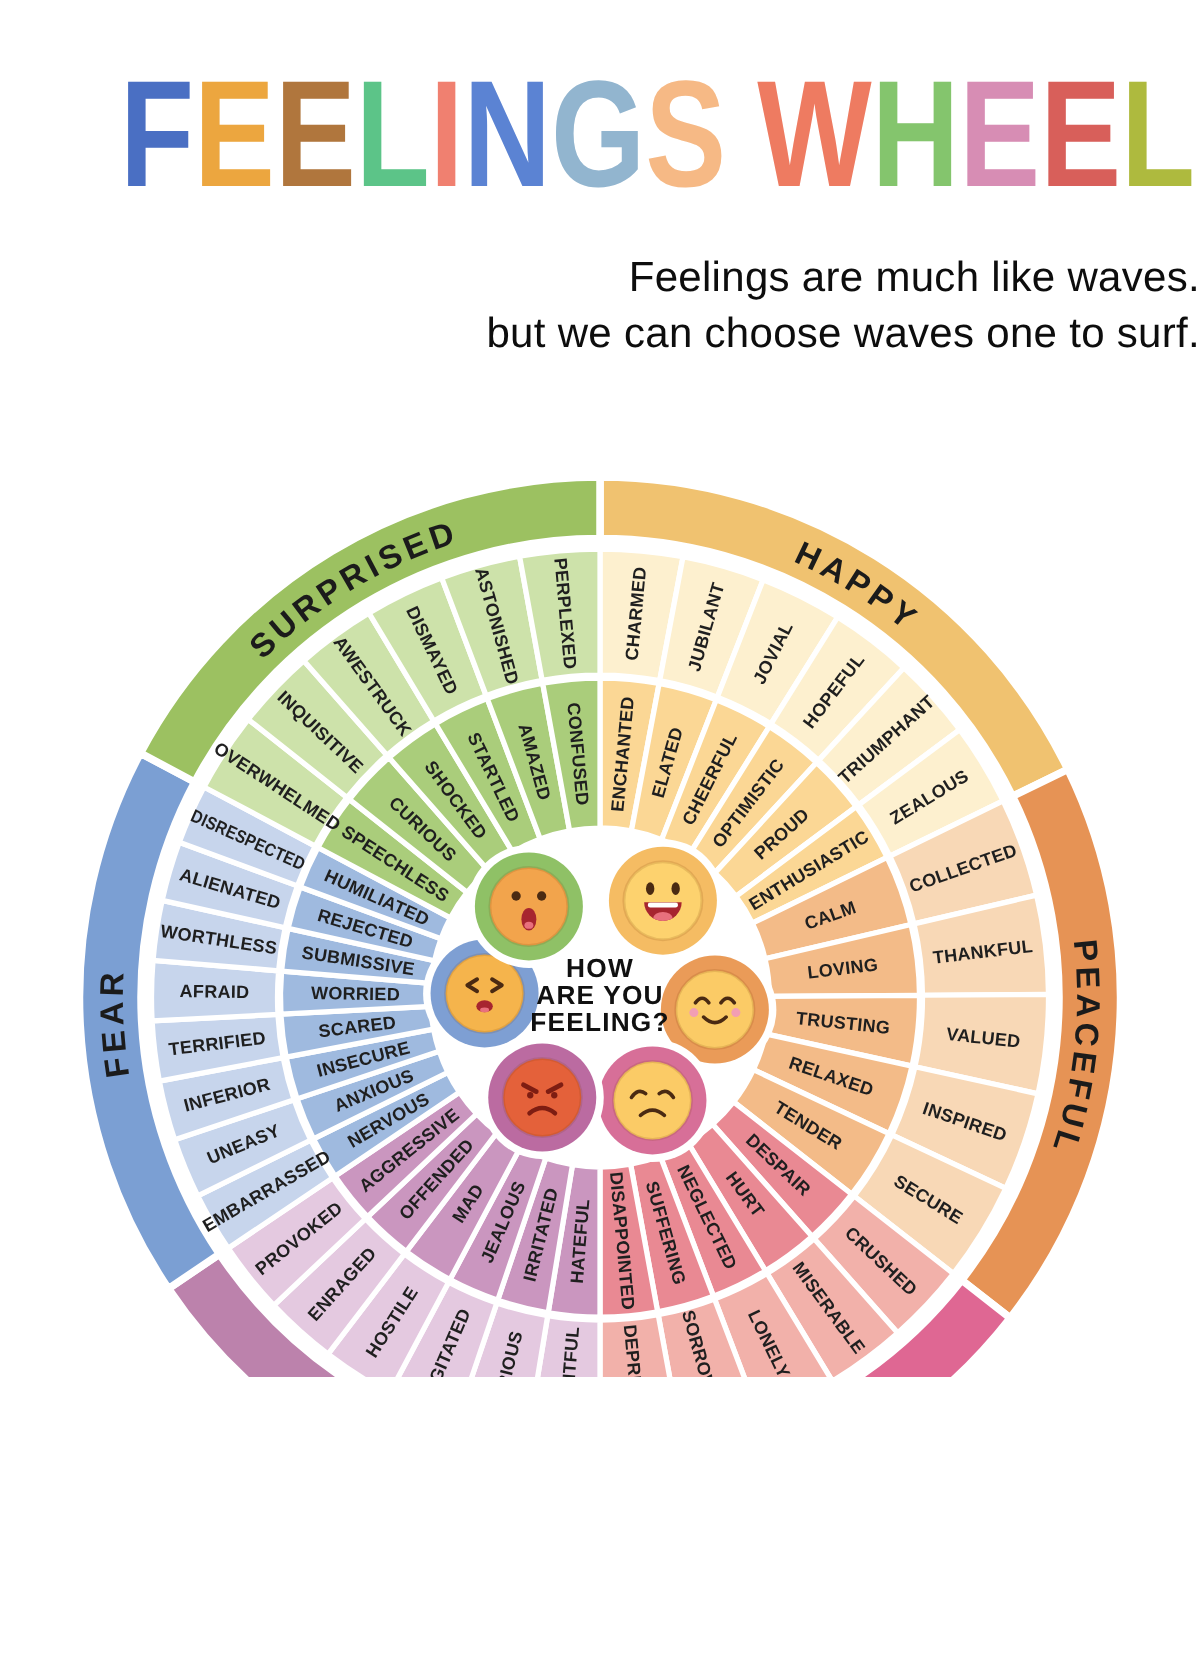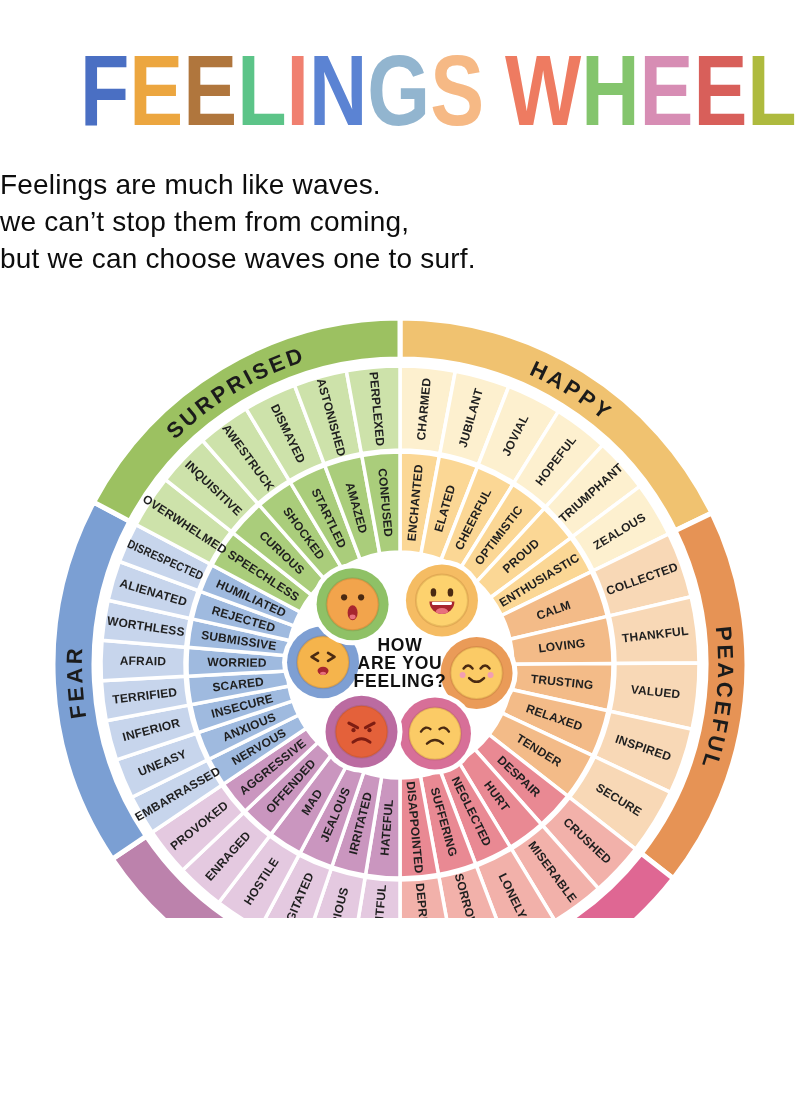--- a/index.html
+++ b/index.html
@@ -7,37 +7,36 @@
     position:relative;width:800px;height:918px;background:#ffffff;
     font-family:"Liberation Sans",sans-serif;overflow:hidden;
   }
   .title{
     position:absolute;top:40px;left:0;width:800px;text-align:center;
     font-size:101px;font-weight:bold;line-height:1.0;white-space:nowrap;
     transform:scaleX(0.80);letter-spacing:0px;
   }
   .title .sp{display:inline-block;width:26px;}
   .quote{
-    position:absolute;top:166px;left:0;width:800px;text-align:left;
+    position:absolute;top:166px;left:0;width:800px;text-align:right;
     font-size:28px;line-height:37px;color:#0d0d0d;font-weight:normal;
     letter-spacing:0.2px;
   }
   svg{position:absolute;left:0;top:0;}
   .outer-label{font-size:22px;font-weight:bold;letter-spacing:3px;fill:#1b1b1b;}
   .ring-word{font-size:12px;font-weight:bold;fill:#1f1f1f;letter-spacing:0.2px;}
   .center-line{font-size:17.5px;font-weight:bold;fill:#101010;letter-spacing:0.8px;text-anchor:middle;}
 </style>
 </head>
 <body>
 
 <div id="poster">
   <div class="title" id="title"><span style="color: rgb(74, 111, 195);">F</span><span style="color: rgb(236, 166, 63);">E</span><span style="color: rgb(176, 118, 61);">E</span><span style="color: rgb(92, 196, 136);">L</span><span style="color: rgb(240, 128, 112);">I</span><span style="color: rgb(91, 131, 211);">N</span><span style="color: rgb(146, 181, 207);">G</span><span style="color: rgb(246, 185, 133);">S</span><span class="sp">&nbsp;</span><span style="color: rgb(238, 123, 97);">W</span><span style="color: rgb(132, 197, 109);">H</span><span style="color: rgb(215, 141, 180);">E</span><span style="color: rgb(216, 95, 90);">E</span><span style="color: rgb(174, 186, 62);">L</span></div>
   <div class="quote">
     <div>Feelings are much like waves.</div>
-    <div>we can’t stop them from coming,</div>
     <div>but we can choose waves one to surf.</div>
   </div>
   <svg id="wheel-svg" width="800" height="1106" viewBox="0 0 800 1106">
       <g>
         <path d="M400.00 318.00 A347 347 0 0 1 711.88 512.89 L675.03 530.86 A306 306 0 0 0 400.00 359.00 Z" fill="#f0c270" stroke="#fff" stroke-width="5" stroke-linejoin="round"></path>
         <path d="M400.00 366.00 A299 299 0 0 1 455.34 371.17 L439.80 453.72 A215 215 0 0 0 400.00 450.00 Z" fill="#fdf0cf" stroke="#fff" stroke-width="3.5" stroke-linejoin="round"></path>
         <path d="M400.00 452.00 A213 213 0 0 1 439.43 455.68 L420.92 553.95 A113 113 0 0 0 400.00 552.00 Z" fill="#fbd795" stroke="#fff" stroke-width="3.5" stroke-linejoin="round"></path>
         <path d="M455.34 371.17 A299 299 0 0 1 508.77 386.49 L478.22 464.73 A215 215 0 0 0 439.80 453.72 Z" fill="#fdf0cf" stroke="#fff" stroke-width="3.5" stroke-linejoin="round"></path>
         <path d="M439.43 455.68 A213 213 0 0 1 477.49 466.59 L441.11 559.74 A113 113 0 0 0 420.92 553.95 Z" fill="#fbd795" stroke="#fff" stroke-width="3.5" stroke-linejoin="round"></path>
         <path d="M508.77 386.49 A299 299 0 0 1 558.45 411.43 L513.93 482.67 A215 215 0 0 0 478.22 464.73 Z" fill="#fdf0cf" stroke="#fff" stroke-width="3.5" stroke-linejoin="round"></path>

